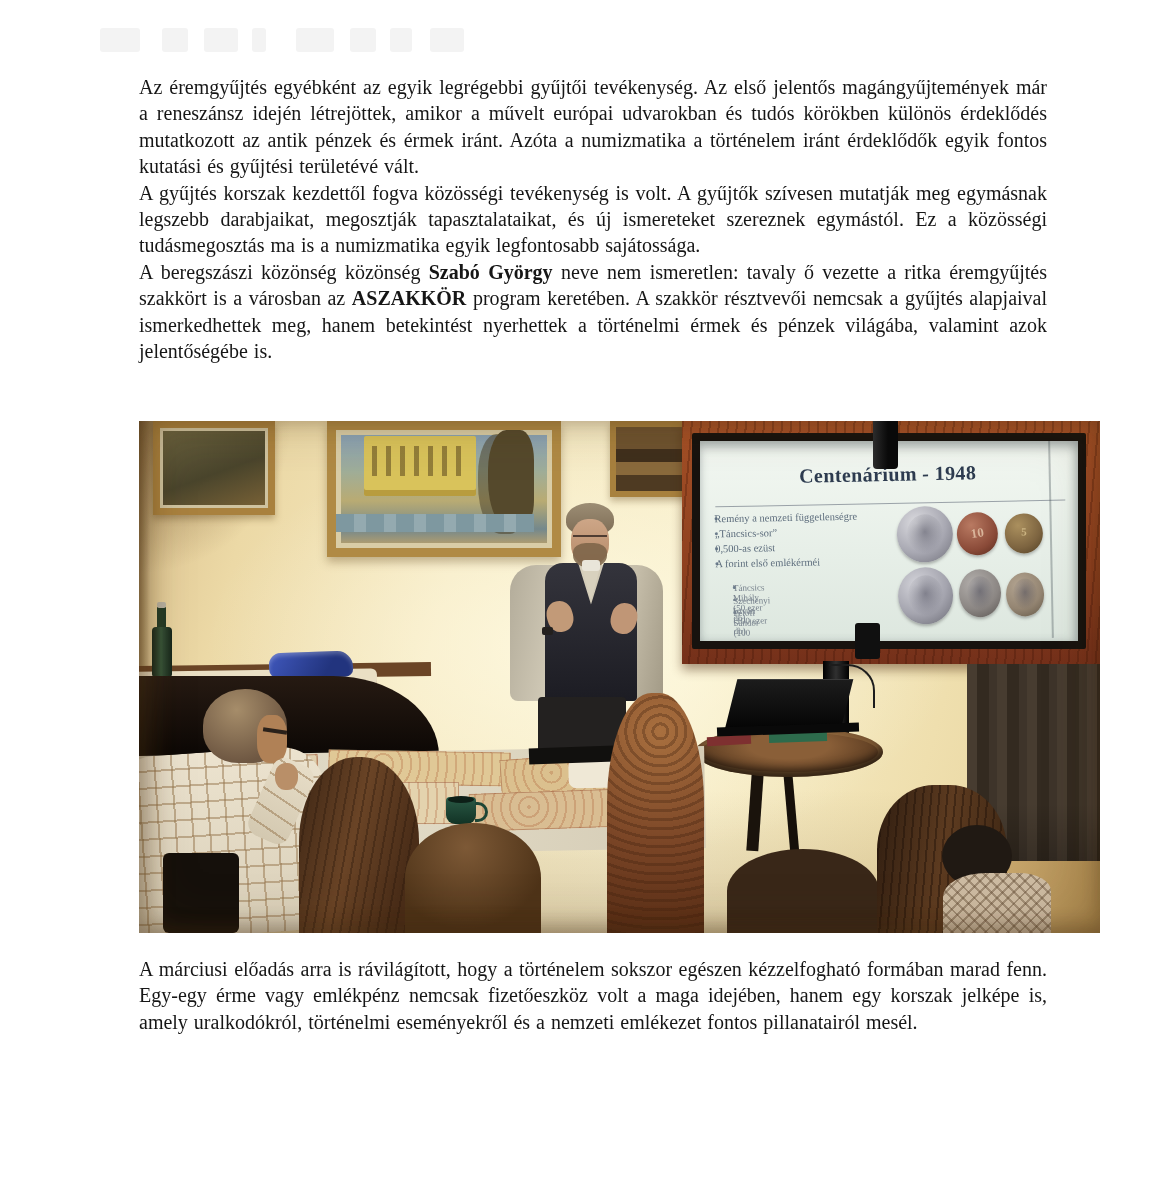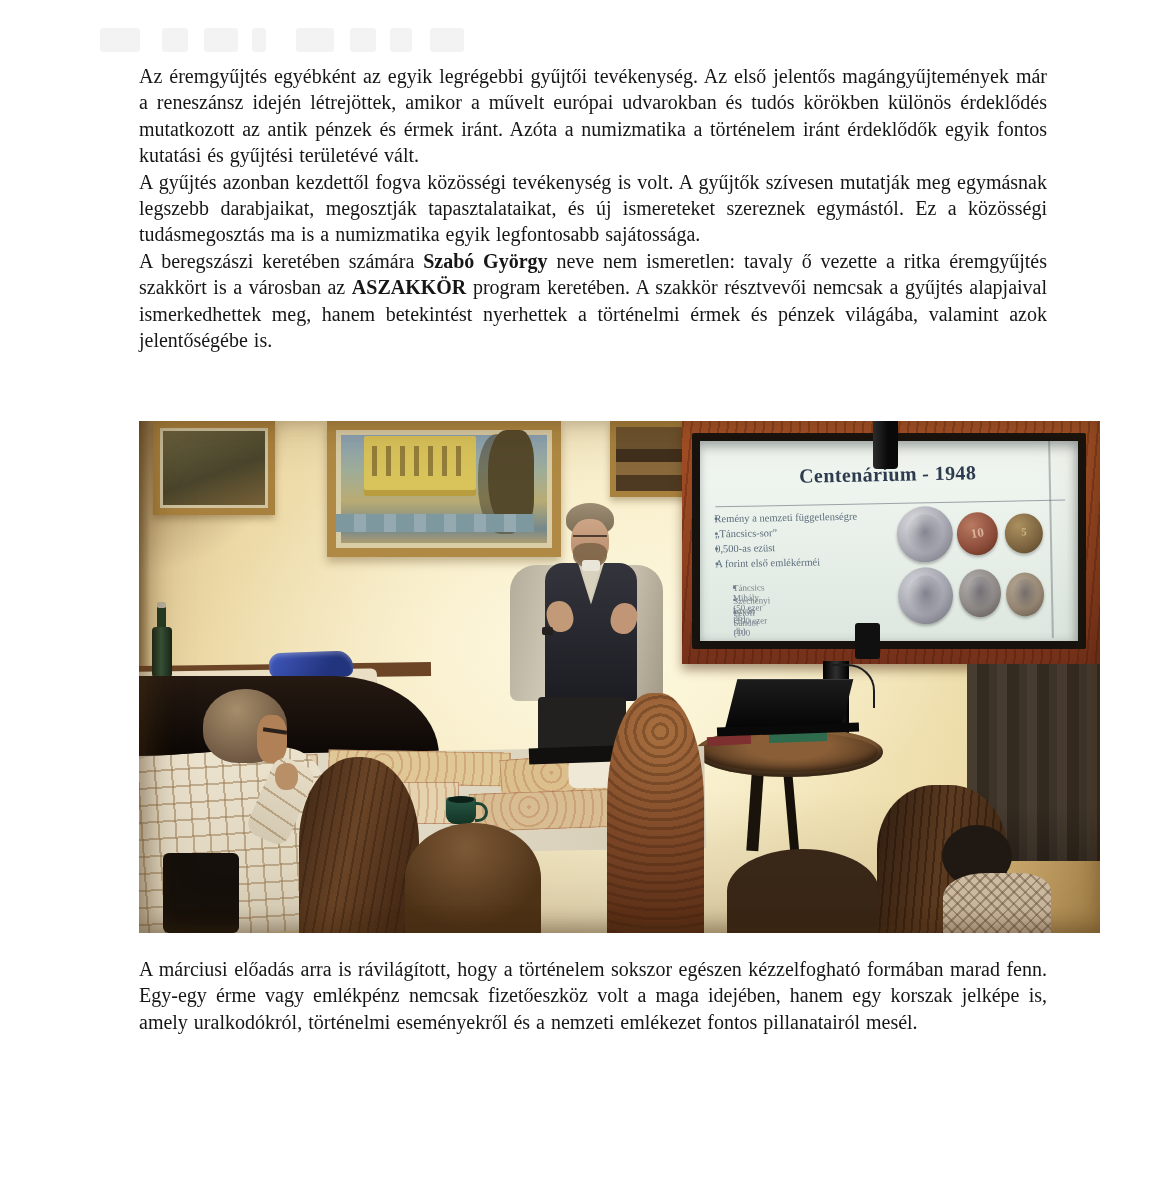--- a/index.html
+++ b/index.html
@@ -12,21 +12,21 @@
   .remnants{position:absolute;left:100px;top:28px;width:400px;height:28px;}
   .remnants i{position:absolute;top:0;background:#f3f3f3;border-radius:3px;display:block;}
 
   
   .article{
     position:absolute;left:139px;width:908px;
     font-size:20px;line-height:26.4px;text-align:justify;text-justify:inter-word;
     word-spacing:1px;color:#161616;
   }
   .article p{margin:0;padding:0;}
-  .article-top{top:63px;font-family:Liberation Serif, serif;}
+  .article-top{top:74px;font-family:Liberation Serif, serif;}
   .article-bottom{top:956px;}
   .article b{font-weight:bold;}
 
   
   .photo{
     position:absolute;left:139px;top:421px;width:961px;height:512px;margin:0;
     overflow:hidden;background:#f0e2b4;
   }
   .photo *{position:absolute;}
   .wall{
@@ -238,22 +238,22 @@
   <i style="left:104px;width:34px;height:24px"></i>
   <i style="left:152px;width:14px;height:24px"></i>
   <i style="left:196px;width:38px;height:24px"></i>
   <i style="left:250px;width:26px;height:24px"></i>
   <i style="left:290px;width:22px;height:24px"></i>
   <i style="left:330px;width:34px;height:24px"></i>
 </div>
 
 <div class="article article-top">
   <p>Az éremgyűjtés egyébként az egyik legrégebbi gyűjtői tevékenység. Az első jelentős magángyűjtemények már a reneszánsz idején létrejöttek, amikor a művelt európai udvarokban és tudós körökben különös érdeklődés mutatkozott az antik pénzek és érmek iránt. Azóta a numizmatika a történelem iránt érdeklődők egyik fontos kutatási és gyűjtési területévé vált.</p>
-  <p>A gyűjtés azonban kezdettől fogva közösségi tevékenység is volt. A gyűjtők szívesen mutatják meg egymásnak legszebb darabjaikat, megosztják tapasztalataikat, és új ismereteket szereznek egymástól. Ez a közösségi tudásmegosztás ma is a numizmatika egyik legfontosabb sajátossága.</p>
-  <p><span>A beregszászi keretében számára </span><b>Szabó György</b><span> neve nem ismeretlen: tavaly ő vezette a ritka éremgyűjtés szakkört is a városban az </span><b>ASZAKKÖR</b><span> program keretében. A szakkör résztvevői nemcsak a gyűjtés alapjaival ismerkedhettek meg, hanem betekintést nyerhettek a történelmi érmek és pénzek világába, valamint azok jelentőségébe is.</span></p>
+  <p>A gyűjtés korszak kezdettől fogva közösségi tevékenység is volt. A gyűjtők szívesen mutatják meg egymásnak legszebb darabjaikat, megosztják tapasztalataikat, és új ismereteket szereznek egymástól. Ez a közösségi tudásmegosztás ma is a numizmatika egyik legfontosabb sajátossága.</p>
+  <p><span>A beregszászi közönség közönség </span><b>Szabó György</b><span> neve nem ismeretlen: tavaly ő vezette a ritka éremgyűjtés szakkört is a városban az </span><b>ASZAKKÖR</b><span> program keretében. A szakkör résztvevői nemcsak a gyűjtés alapjaival ismerkedhettek meg, hanem betekintést nyerhettek a történelmi érmek és pénzek világába, valamint azok jelentőségébe is.</span></p>
 </div>
 
 <figure class="photo">
   <div class="wall"></div>
   <div class="left-edge"></div>
 
   <div class="painting-left"></div>
   <div class="painting-center">
     <div class="pc-house">
       <div class="pc-windows"></div>

